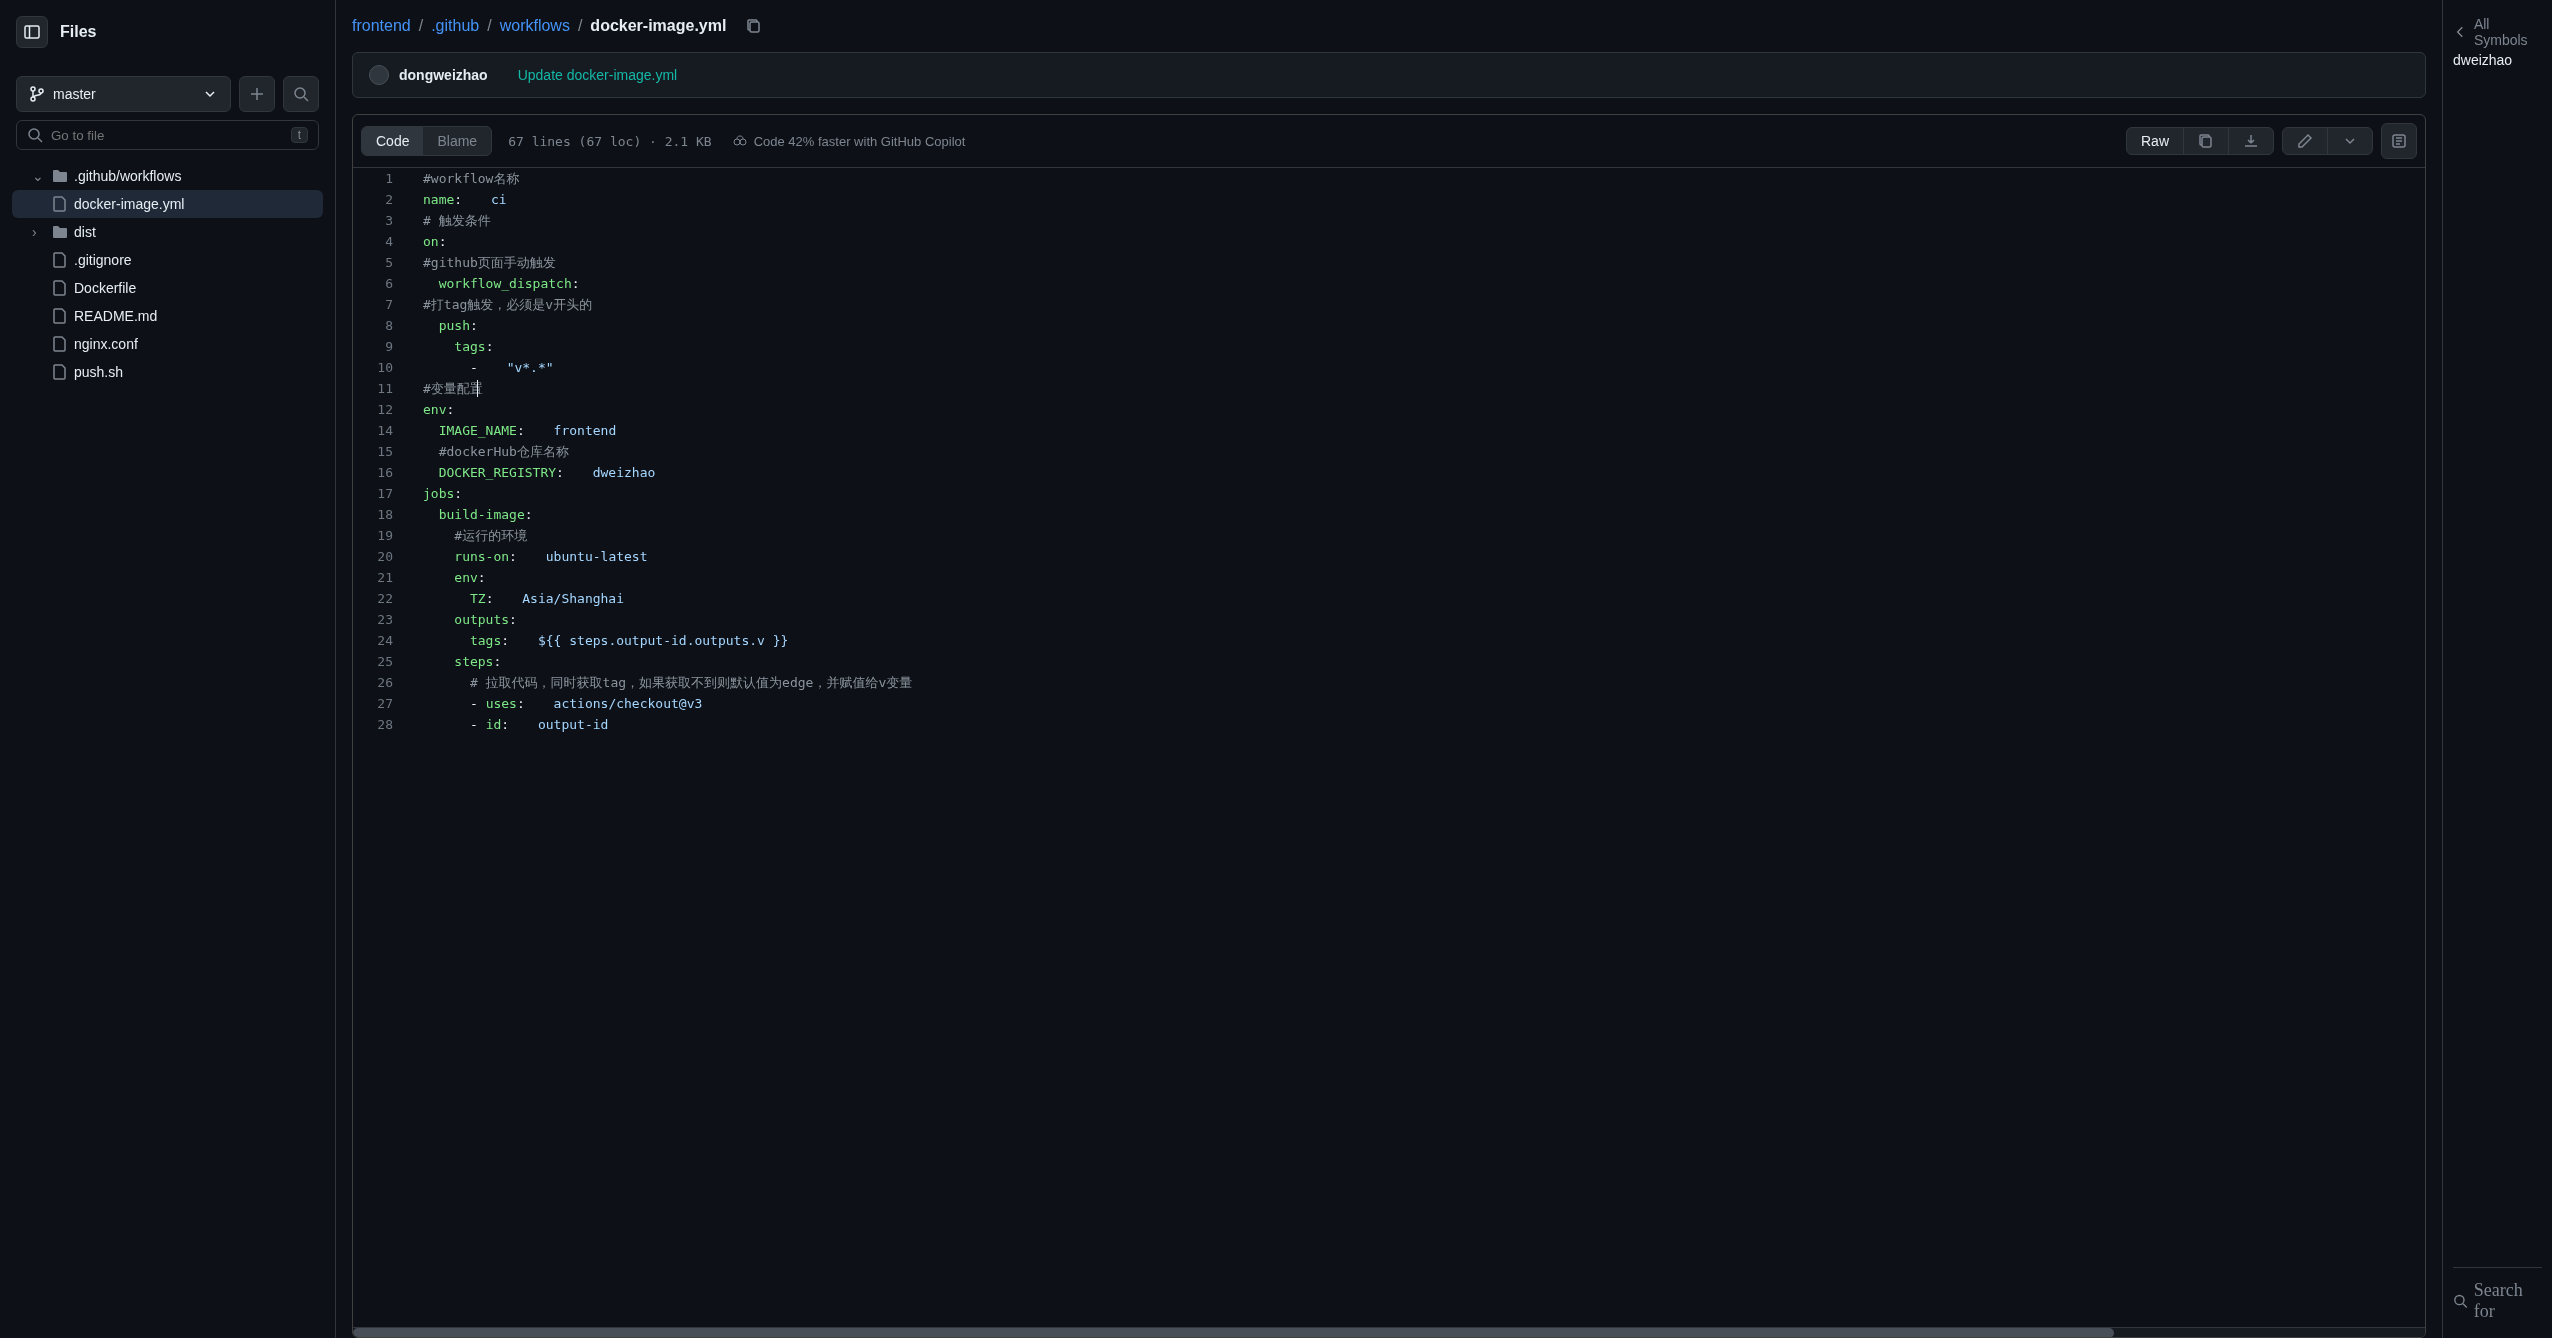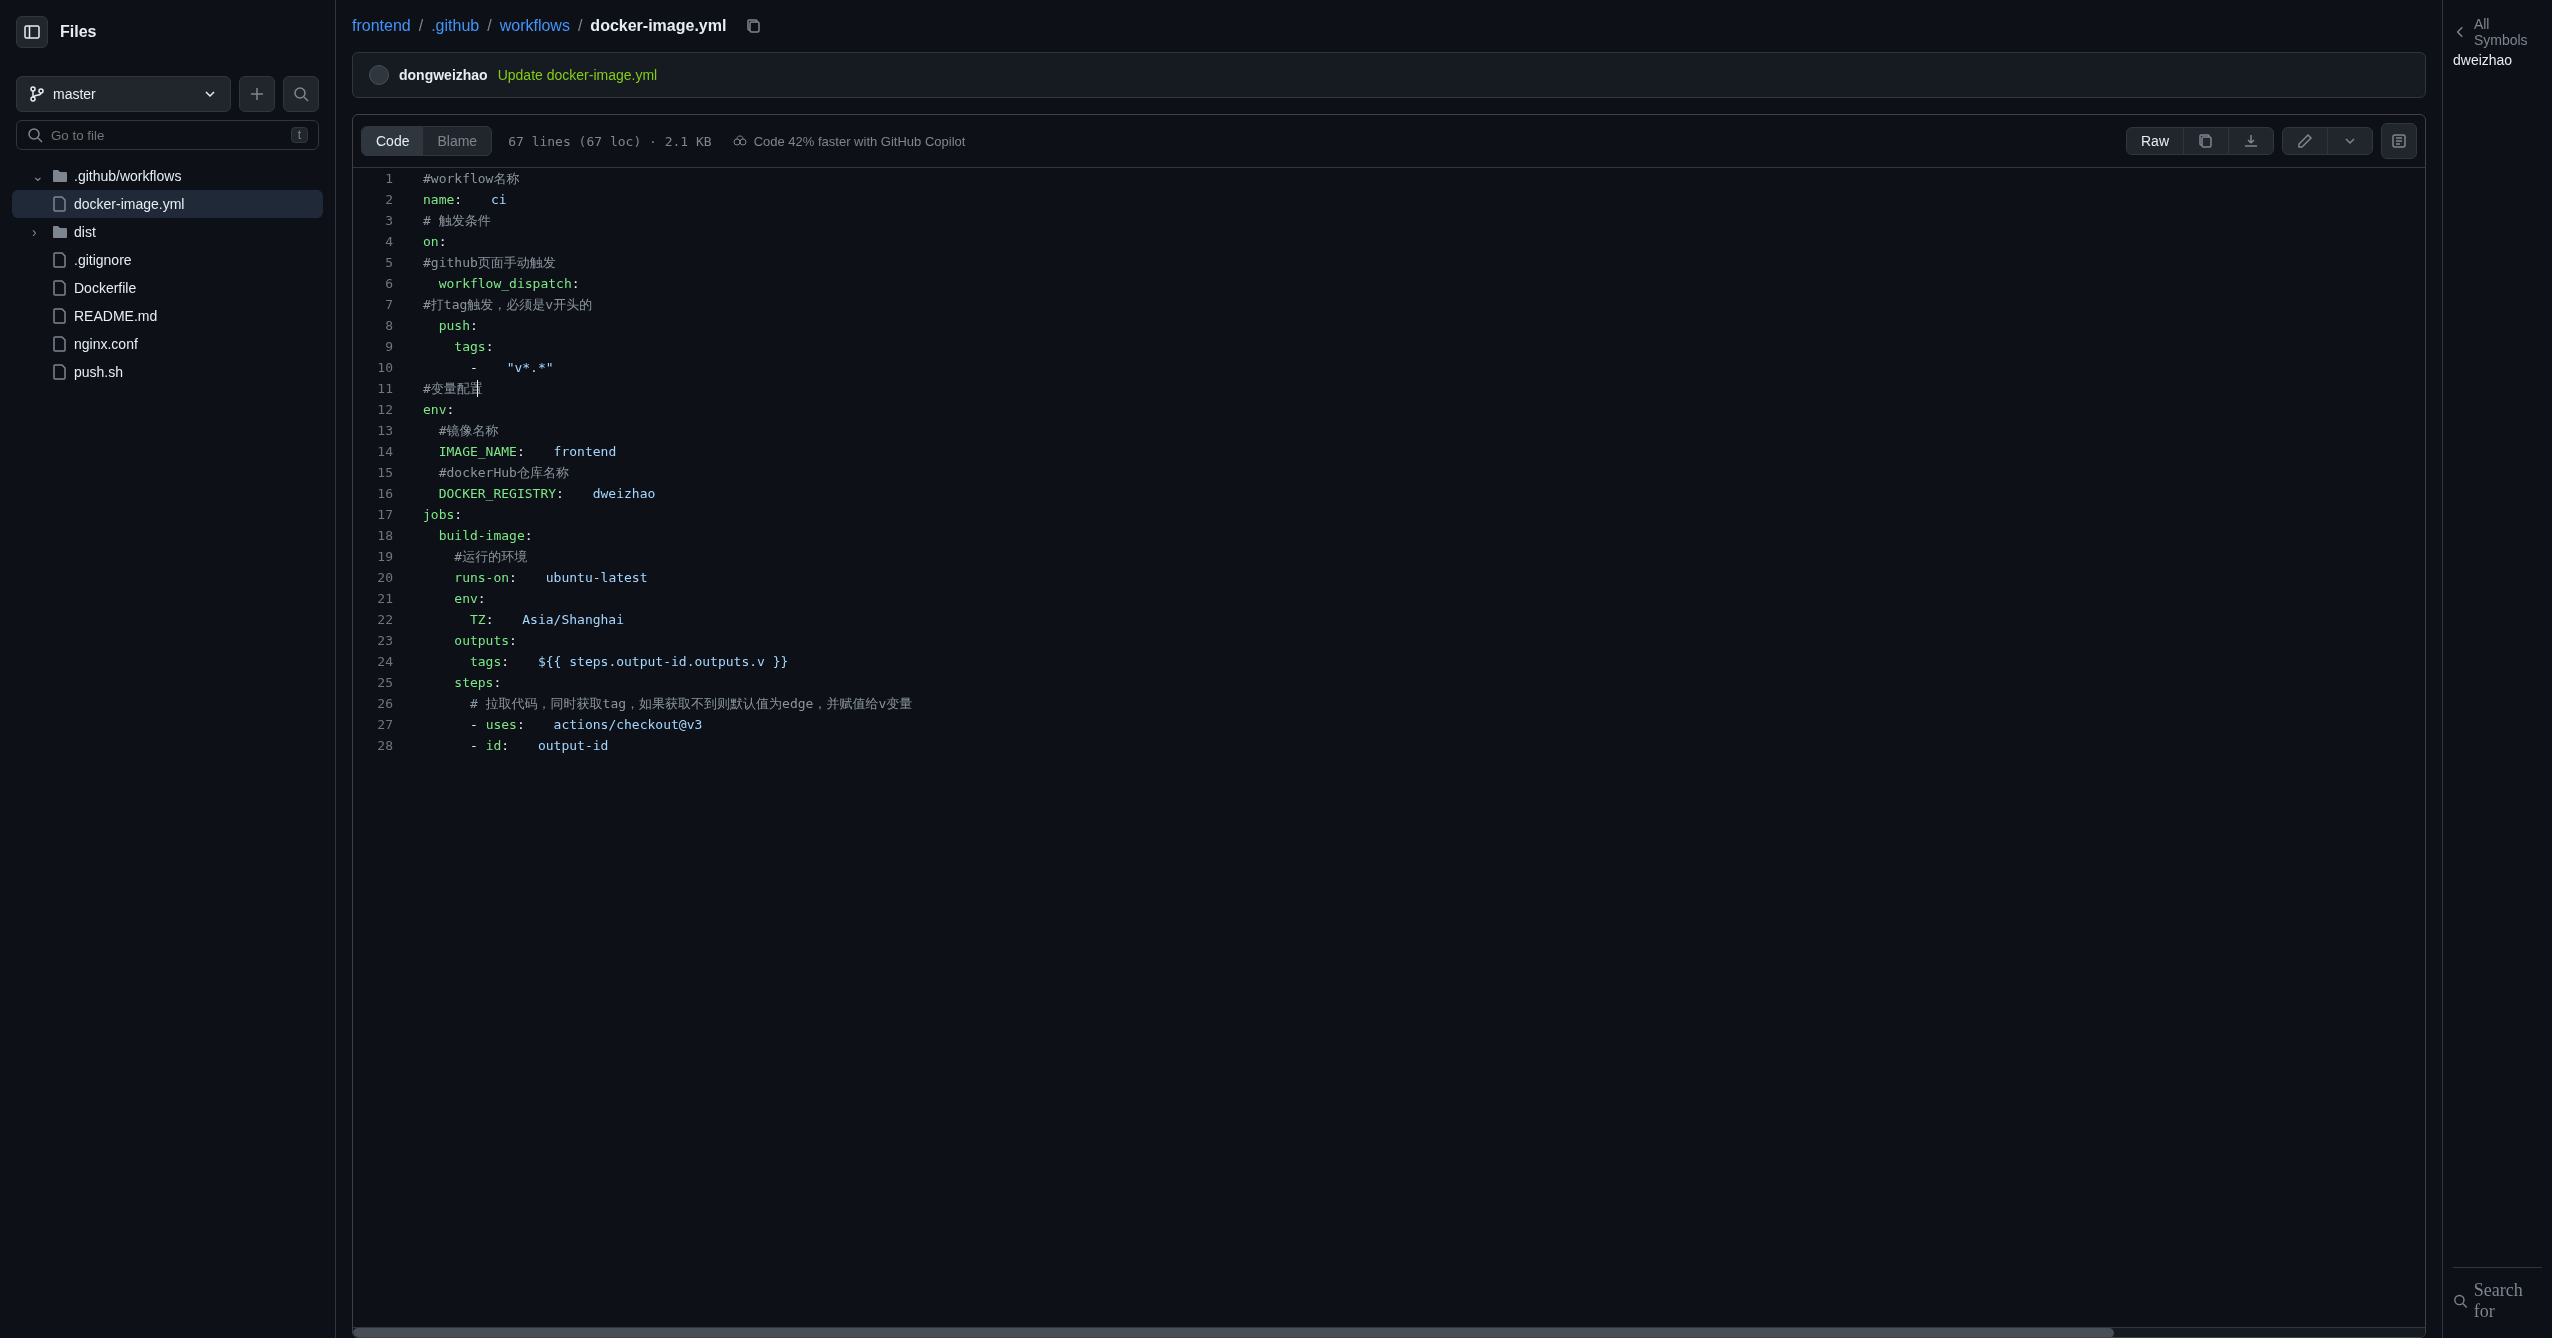--- a/index.html
+++ b/index.html
@@ -109,21 +109,21 @@
   padding: 12px 16px;
   display: flex; align-items: center; gap: 10px;
 }
 .avatar {
   width: 20px; height: 20px;
   border-radius: 50%;
   background: #30363d;
   border: 1px solid #484f58;
 }
 .author { font-weight: 600; }
-.commit-msg { color: #84cc16; }
+.commit-msg { color: #14b8a6; margin-left: 20px; }
 .code-container {
   margin: 0 16px;
   border: 1px solid #404040;
   border-radius: 6px;
   display: flex;
   flex-direction: column;
   flex: 1;
   overflow: hidden;
 }
 .code-toolbar {
@@ -451,24 +451,20 @@
           </div>
           <div class="code-line cursor-line">
             <span class="lnum">11</span>
             <span class="lcode"><span class="c-comment">#变量配置</span></span>
           </div>
           <div class="code-line">
             <span class="lnum">12</span>
             <span class="lcode"><span class="c-key">env</span><span class="c-punct">:</span></span>
           </div>
           <div class="code-line">
-            <span class="lnum">13</span>
-            <span class="lcode"><span>  </span><span class="c-comment">#镜像名称</span></span>
-          </div>
-          <div class="code-line">
             <span class="lnum">14</span>
             <span class="lcode"><span>  </span><span class="c-key">IMAGE_NAME</span><span class="c-punct">: </span><span class="c-val">frontend</span></span>
           </div>
           <div class="code-line">
             <span class="lnum">15</span>
             <span class="lcode"><span>  </span><span class="c-comment">#dockerHub仓库名称</span></span>
           </div>
           <div class="code-line">
             <span class="lnum">16</span>
             <span class="lcode"><span>  </span><span class="c-key">DOCKER_REGISTRY</span><span class="c-punct">: </span><span class="c-val">dweizhao</span></span>

